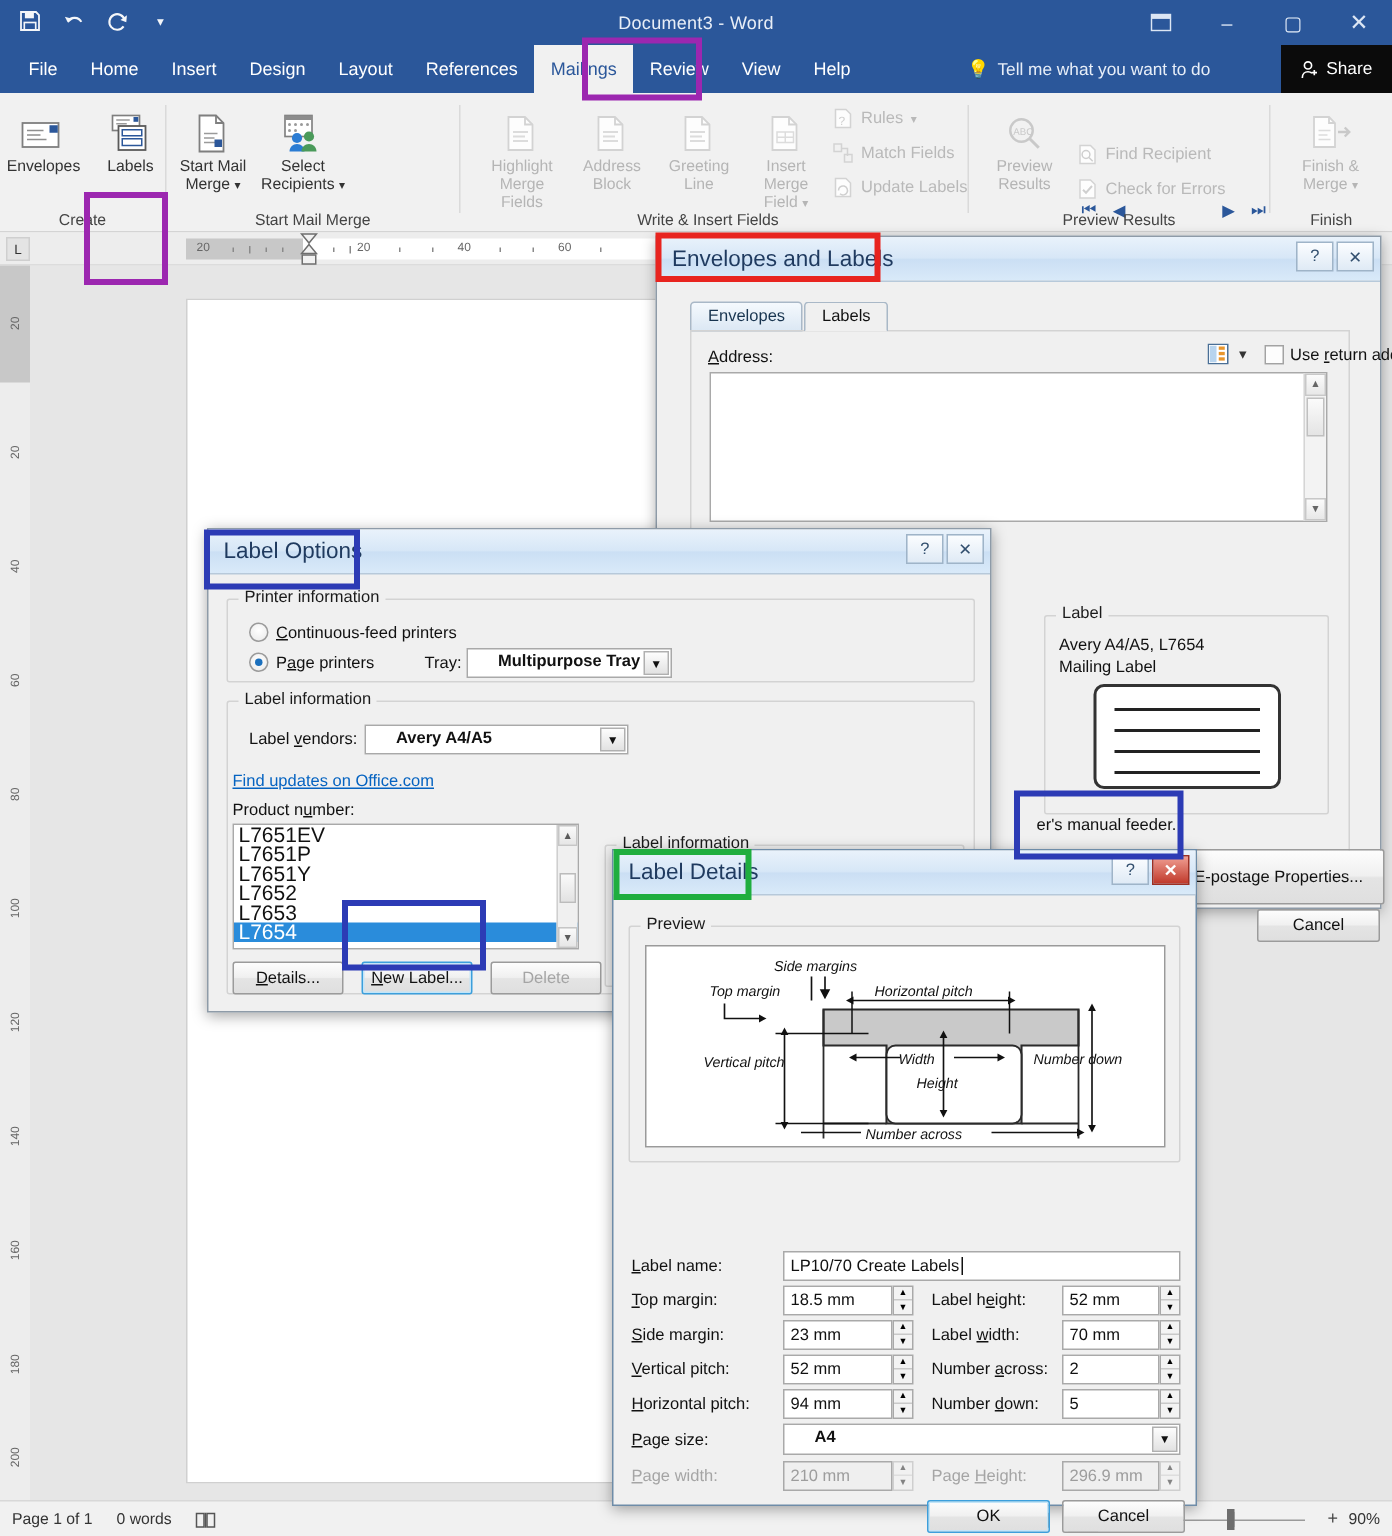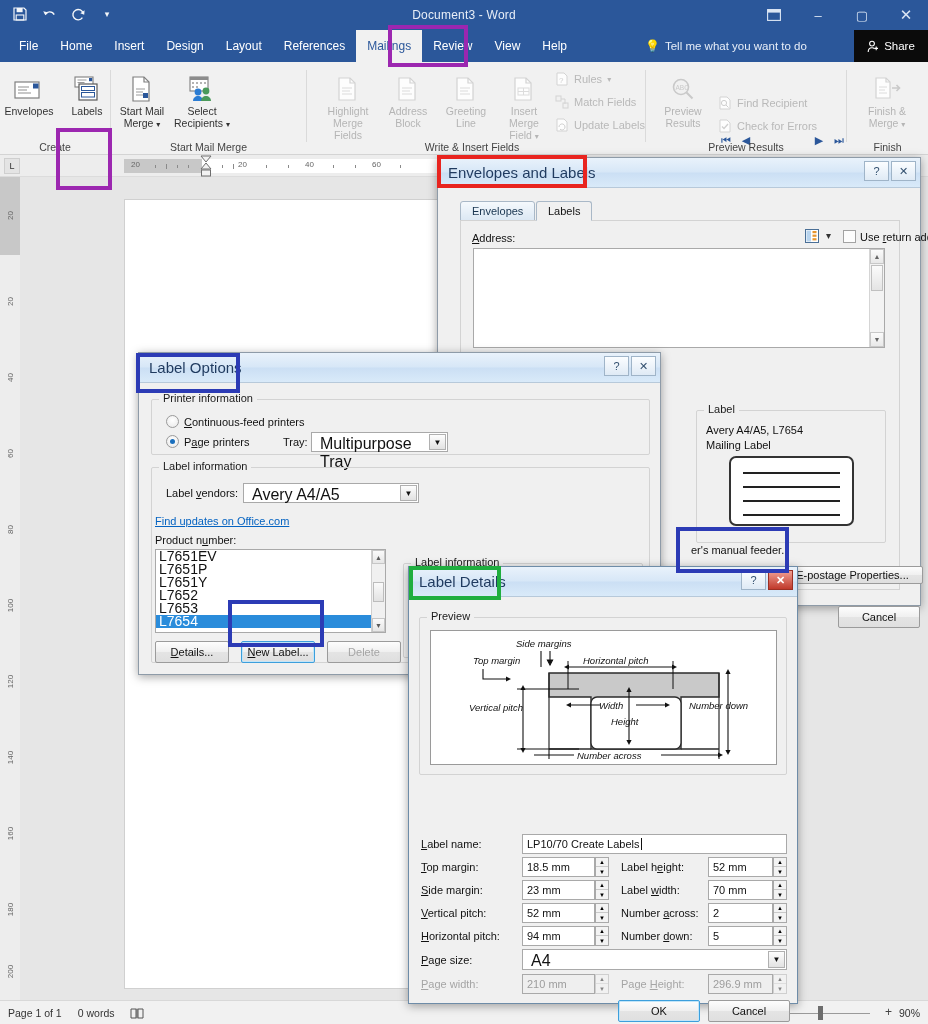--- a/index.html
+++ b/index.html
@@ -139,21 +139,21 @@
   .radio { position:absolute; width:13px; height:13px; border-radius:50%;
      border:1px solid #9a9a9a; background:radial-gradient(circle at 50% 38%,#ffffff,#e8e8e8); }
   .radio.on::after { content:""; position:absolute; left:3px; top:3px; width:5px; height:5px; border-radius:50%; background:#1a6fbd; }
 
   .chk { position:absolute; width:13px; height:13px; border:1px solid #a3a3a3; background:#fdfdfd; }
 
   .tbox { position:absolute; border:1px solid #a9a9a9; background:#fff; font-size:11px;
      color:#111; padding:2px 4px; line-height:15px; }
   .tbox.dis { background:#efefef; color:#9d9d9d; }
   .combo { position:absolute; border:1px solid #a9a9a9; background:#fff; font-size:11px; color:#111; }
-  .combo .cv { position:absolute; left:8px; top:2px; font-size:16px; }
+  .combo .cv { position:absolute; left:20px; top:2px; font-size:11px;font-weight:bold; }
   .combo .carrow { position:absolute; right:1px; top:1px; bottom:1px; width:17px;
      background:linear-gradient(to bottom,#fdfdfd,#e2e2e2); border:1px solid #b0b0b0;
      display:flex; align-items:center; justify-content:center; }
   .spin { position:absolute; width:14px; border:1px solid #a9a9a9; background:#f3f3f3; }
   .spin .s1,.spin .s2 { height:50%; display:flex; align-items:center; justify-content:center; }
   .spin .s1 { border-bottom:1px solid #c9c9c9; }
   .spin.dis { opacity:.45; }
 
   .btn { position:absolute; border:1px solid #9b9b9b; border-radius:2px;
      background:linear-gradient(to bottom,#fdfdfd 0%,#f0f0f0 48%,#e4e4e4 52%,#dfdfdf 100%);
@@ -543,21 +543,21 @@
       <div class="lp-line" style="top:28px;"></div>
       <div class="lp-line" style="top:42px;"></div>
       <div class="lp-line" style="top:56px;"></div>
     </div>
 
     <div style="position:absolute; left:253px; top:356px; font-size:11px; color:#111; white-space:nowrap;">er's manual feeder.</div>
 
     <div class="btn focus" style="left:258px; top:378px; width:80px; height:22px;">
       <span>Options...</span>
     </div>
-    <div class="btn" style="left:344px; top:378px; width:141px; height:18px;">
+    <div class="btn" style="left:344px; top:378px; width:141px; height:37px;">
       <span>E-postage Properties...</span>
     </div>
     <div class="btn" style="left:400px; top:418px; width:82px; height:22px;">
       <span>Cancel</span>
     </div>
   </div>
 </div>
 <div class="hlbox hl-red" style="left:437px; top:155px; width:150px; height:33px;"></div>
 <div class="hlbox hl-blue" style="left:676px; top:527px; width:113px; height:46px;"></div>
 

